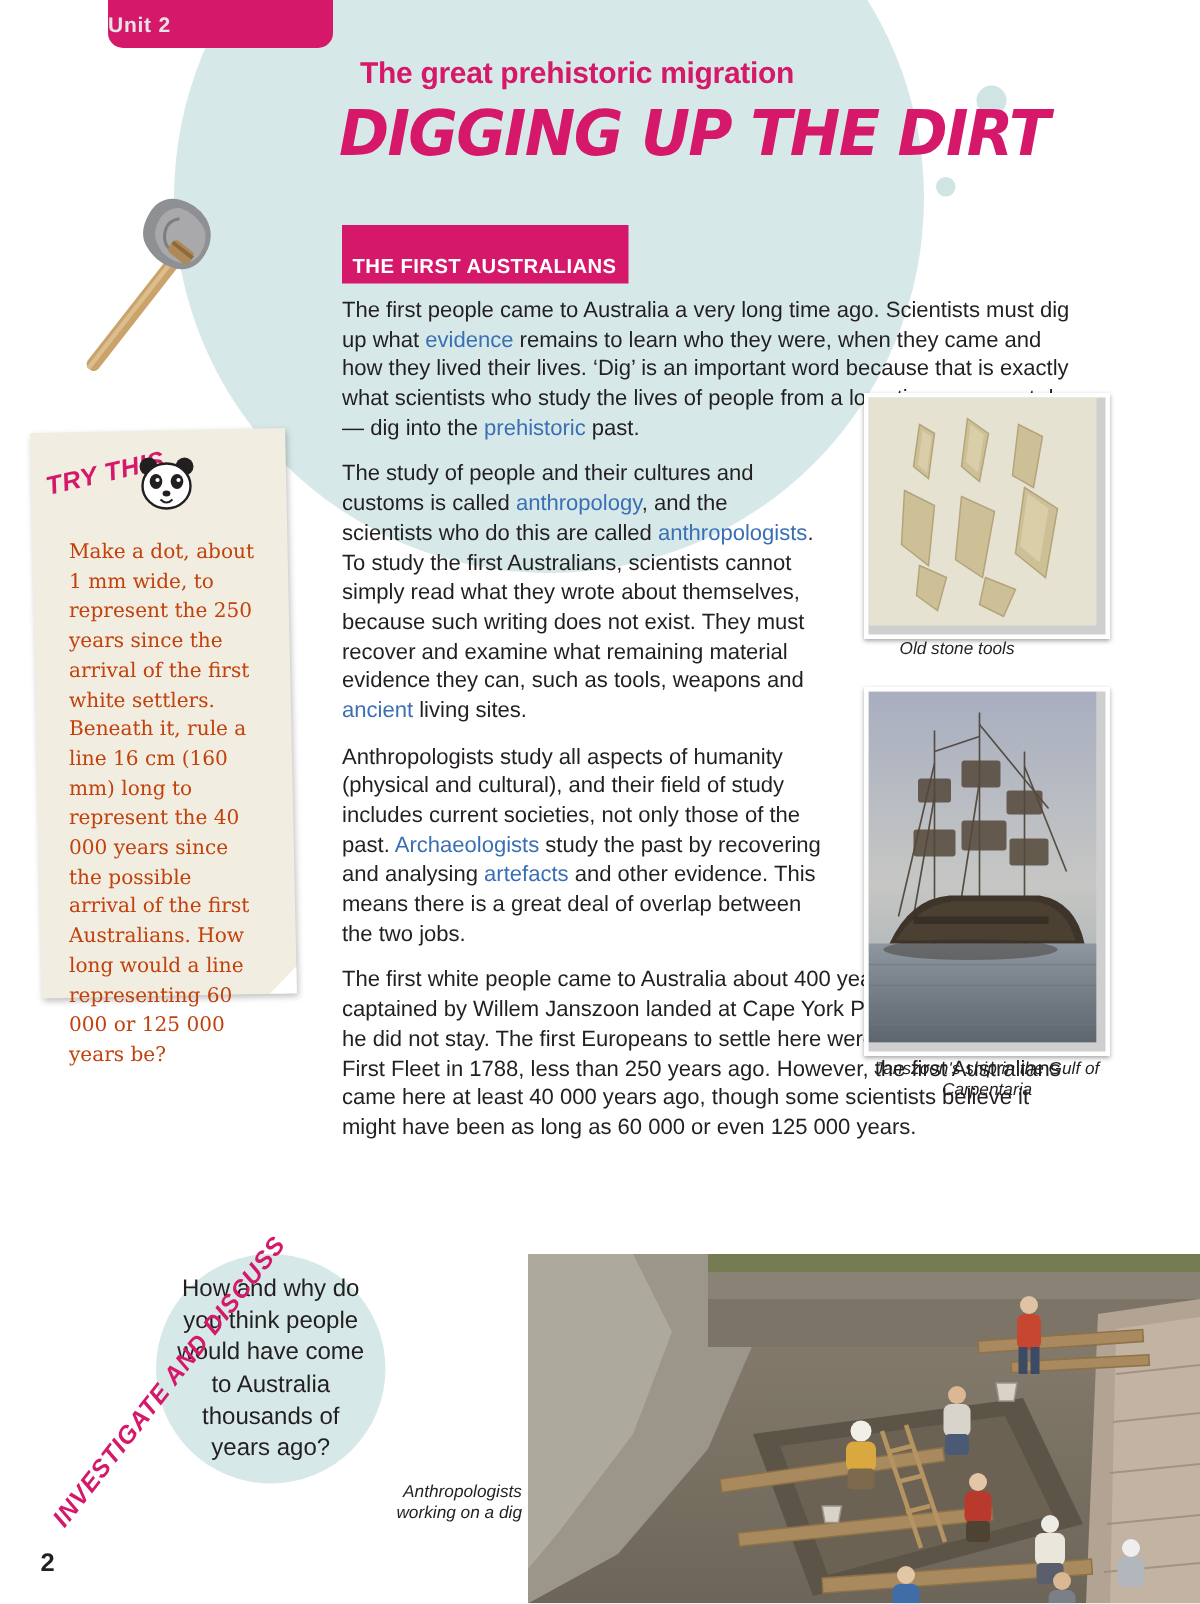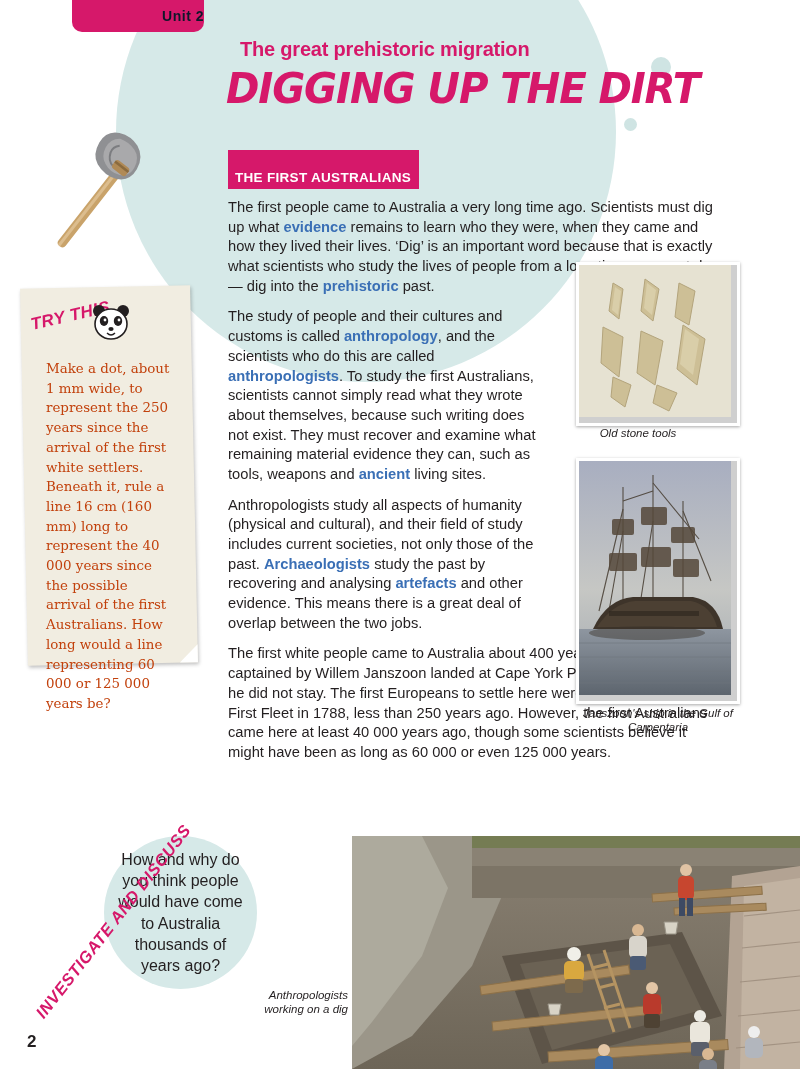--- a/index.html
+++ b/index.html
@@ -45,32 +45,32 @@
     border-radius: 50%;
     background: #cfe4e3;
     z-index: 0;
   }
 
   
   .unit-tab {
     position: absolute;
     left: 72px;
     top: 0;
-    width: 132px;
+    width: 150px;
     height: 32px;
     background: #d6186a;
     border-bottom-left-radius: 10px;
     border-bottom-right-radius: 10px;
-    color: #0f172a;
+    color: #e5e5e5;
     font-size: 14px;
     font-weight: bold;
     letter-spacing: 0.5px;
     display: flex;
     align-items: center;
-    justify-content: flex-end;
+    justify-content: flex-start;
     z-index: 5;
   }
 
   
   .subtitle {
     position: absolute;
     left: 228px;
     top: 38px;
     width: 530px;
     color: #d6186a;
@@ -125,21 +125,21 @@
     margin-bottom: 9px;
   }
   .para {
     font-size: 14.7px;
     line-height: 1.34;
     color: #231f20;
     margin: 0 0 11px 0;
     text-align: left;
   }
   .narrow { width: 320px; }
-  .gloss { color: #3a6fb5; font-weight: bold; }
+  .gloss { color: #3a6fb5; }
 
   
   .photo {
     position: absolute;
     z-index: 3;
     border: 3px solid #ffffff;
     box-shadow: 0 1px 3px rgba(0,0,0,0.35);
     background: #cfcfcf;
     overflow: hidden;
   }

